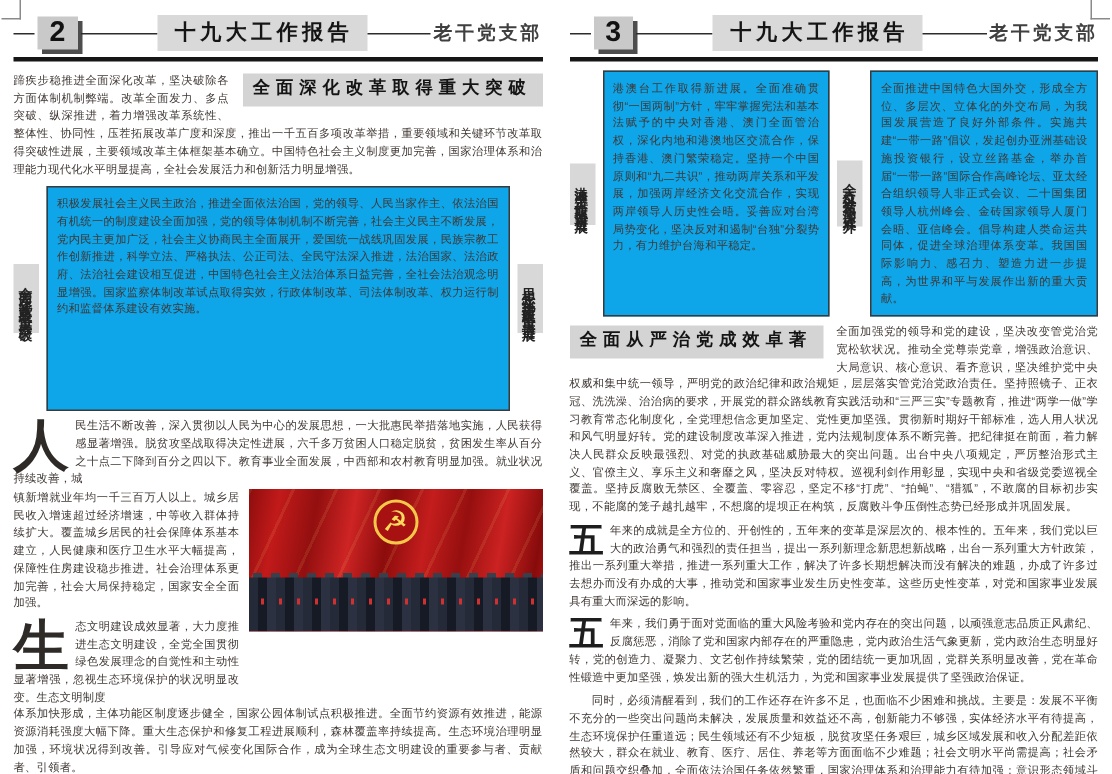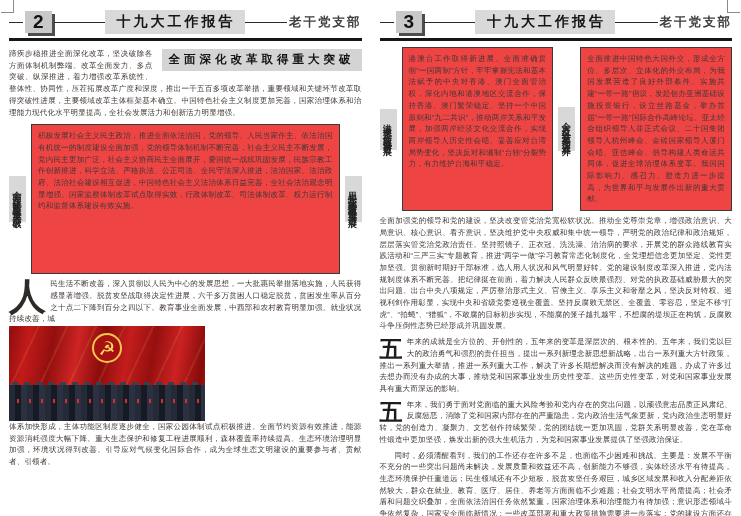--- a/index.html
+++ b/index.html
@@ -41,21 +41,21 @@
   .army .headline, .party .headline { float:left; margin:2px 9px 2px 0; }
 
   
   .boxrow { display:flex; align-items:stretch; margin-top:6px; gap:5px; }
   .vstrip {
     background:#d8d8d8; color:#222; width:17px; align-self:center;
     writing-mode:vertical-rl; text-orientation:upright;
     font-size:9px; font-weight:bold; letter-spacing:2.5px;
     padding:8px 2px; text-align:center; line-height:15px;
   }
-  .tbox { flex:1; border:1px solid #3a3a3a; background:#ef4444; padding:5px 6px; }
+  .tbox { flex:1; border:1px solid #3a3a3a; background:#0ea5e9; padding:5px 6px; }
   .tall { min-height:150px; }
 
   
   .dropcap-lg { float:left; font-size:37px; line-height:33px; font-weight:bold;
     margin:2px 4px 0 0; color:#2e2a28; font-family:"DejaVu Serif","Liberation Serif",serif; }
   .dropcap-sm { float:left; font-size:23px; line-height:21px; font-weight:bold;
     margin:2px 4px 0 0; color:#1d1d1d; font-family:"DejaVu Serif","Liberation Serif",serif; }
 
   .cols { display:flex; gap:6px; margin-top:1px; }
   .leftcol { flex:1; }
@@ -109,20 +109,27 @@
       <div class="tbox tall bodytext">积极发展社会主义民主政治，推进全面依法治国，党的领导、人民当家作主、依法治国有机统一的制度建设全面加强，党的领导体制机制不断完善，社会主义民主不断发展，党内民主更加广泛，社会主义协商民主全面展开，爱国统一战线巩固发展，民族宗教工作创新推进，科学立法、严格执法、公正司法、全民守法深入推进，法治国家、法治政府、法治社会建设相互促进，中国特色社会主义法治体系日益完善，全社会法治观念明显增强。国家监察体制改革试点取得实效，行政体制改革、司法体制改革、权力运行制约和监督体系建设有效实施。</div>
       <div class="vstrip">思想文化建设取得重大进展</div>
     </div>
 
     <div class="para bodytext">
       <span class="dropcap-lg">人</span>
       <span>民生活不断改善，深入贯彻以人民为中心的发展思想，一大批惠民举措落地实施，人民获得感显著增强。脱贫攻坚战取得决定性进展，六千多万贫困人口稳定脱贫，贫困发生率从百分之十点二下降到百分之四以下。教育事业全面发展，中西部和农村教育明显加强。就业状况持续改善，城</span>
     </div>
 
     <div class="cols">
+      <div class="leftcol bodytext">
+        <span>镇新增就业年均一千三百万人以上。城乡居民收入增速超过经济增速，中等收入群体持续扩大。覆盖城乡居民的社会保障体系基本建立，人民健康和医疗卫生水平大幅提高，保障性住房建设稳步推进。社会治理体系更加完善，社会大局保持稳定，国家安全全面加强。</span>
+        <div class="para">
+          <span class="dropcap-lg">生</span>
+          <span>态文明建设成效显著，大力度推进生态文明建设，全党全国贯彻绿色发展理念的自觉性和主动性显著增强，忽视生态环境保护的状况明显改变。生态文明制度</span>
+        </div>
+      </div>
       <div class="photo">
         <div class="flagfold"></div>
         <div class="emblem">☭</div>
         <div class="heads"></div>
         <div class="crowd"></div>
         <div class="badges"></div>
       </div>
     </div>
 
     <div class="bodytext">体系加快形成，主体功能区制度逐步健全，国家公园体制试点积极推进。全面节约资源有效推进，能源资源消耗强度大幅下降。重大生态保护和修复工程进展顺利，森林覆盖率持续提高。生态环境治理明显加强，环境状况得到改善。引导应对气候变化国际合作，成为全球生态文明建设的重要参与者、贡献者、引领者。</div>
@@ -143,20 +150,21 @@
     <div class="hrule"></div>
 
     <div class="boxrow">
       <div class="vstrip">港澳台工作取得新进展</div>
       <div class="tbox bodytext">港澳台工作取得新进展。全面准确贯彻“一国两制”方针，牢牢掌握宪法和基本法赋予的中央对香港、澳门全面管治权，深化内地和港澳地区交流合作，保持香港、澳门繁荣稳定。坚持一个中国原则和“九二共识”，推动两岸关系和平发展，加强两岸经济文化交流合作，实现两岸领导人历史性会晤。妥善应对台湾局势变化，坚决反对和遏制“台独”分裂势力，有力维护台海和平稳定。</div>
       <div class="vstrip">全方位外交布局深入展开</div>
       <div class="tbox bodytext">全面推进中国特色大国外交，形成全方位、多层次、立体化的外交布局，为我国发展营造了良好外部条件。实施共建“一带一路”倡议，发起创办亚洲基础设施投资银行，设立丝路基金，举办首届“一带一路”国际合作高峰论坛、亚太经合组织领导人非正式会议、二十国集团领导人杭州峰会、金砖国家领导人厦门会晤、亚信峰会。倡导构建人类命运共同体，促进全球治理体系变革。我国国际影响力、感召力、塑造力进一步提高，为世界和平与发展作出新的重大贡献。</div>
     </div>
 
     <div class="party bodytext para">
+      <div class="headline">全面从严治党成效卓著</div>
       <span>全面加强党的领导和党的建设，坚决改变管党治党宽松软状况。推动全党尊崇党章，增强政治意识、大局意识、核心意识、看齐意识，坚决维护党中央权威和集中统一领导，严明党的政治纪律和政治规矩，层层落实管党治党政治责任。坚持照镜子、正衣冠、洗洗澡、治治病的要求，开展党的群众路线教育实践活动和“三严三实”专题教育，推进“两学一做”学习教育常态化制度化，全党理想信念更加坚定、党性更加坚强。贯彻新时期好干部标准，选人用人状况和风气明显好转。党的建设制度改革深入推进，党内法规制度体系不断完善。把纪律挺在前面，着力解决人民群众反映最强烈、对党的执政基础威胁最大的突出问题。出台中央八项规定，严厉整治形式主义、官僚主义、享乐主义和奢靡之风，坚决反对特权。巡视利剑作用彰显，实现中央和省级党委巡视全覆盖。坚持反腐败无禁区、全覆盖、零容忍，坚定不移“打虎”、“拍蝇”、“猎狐”，不敢腐的目标初步实现，不能腐的笼子越扎越牢，不想腐的堤坝正在构筑，反腐败斗争压倒性态势已经形成并巩固发展。</span>
       <div class="clear"></div>
     </div>
 
     <div class="para bodytext">
       <span class="dropcap-sm">五</span>
       <span>年来的成就是全方位的、开创性的，五年来的变革是深层次的、根本性的。五年来，我们党以巨大的政治勇气和强烈的责任担当，提出一系列新理念新思想新战略，出台一系列重大方针政策，推出一系列重大举措，推进一系列重大工作，解决了许多长期想解决而没有解决的难题，办成了许多过去想办而没有办成的大事，推动党和国家事业发生历史性变革。这些历史性变革，对党和国家事业发展具有重大而深远的影响。</span>
       <div class="clear"></div>
     </div>
 

